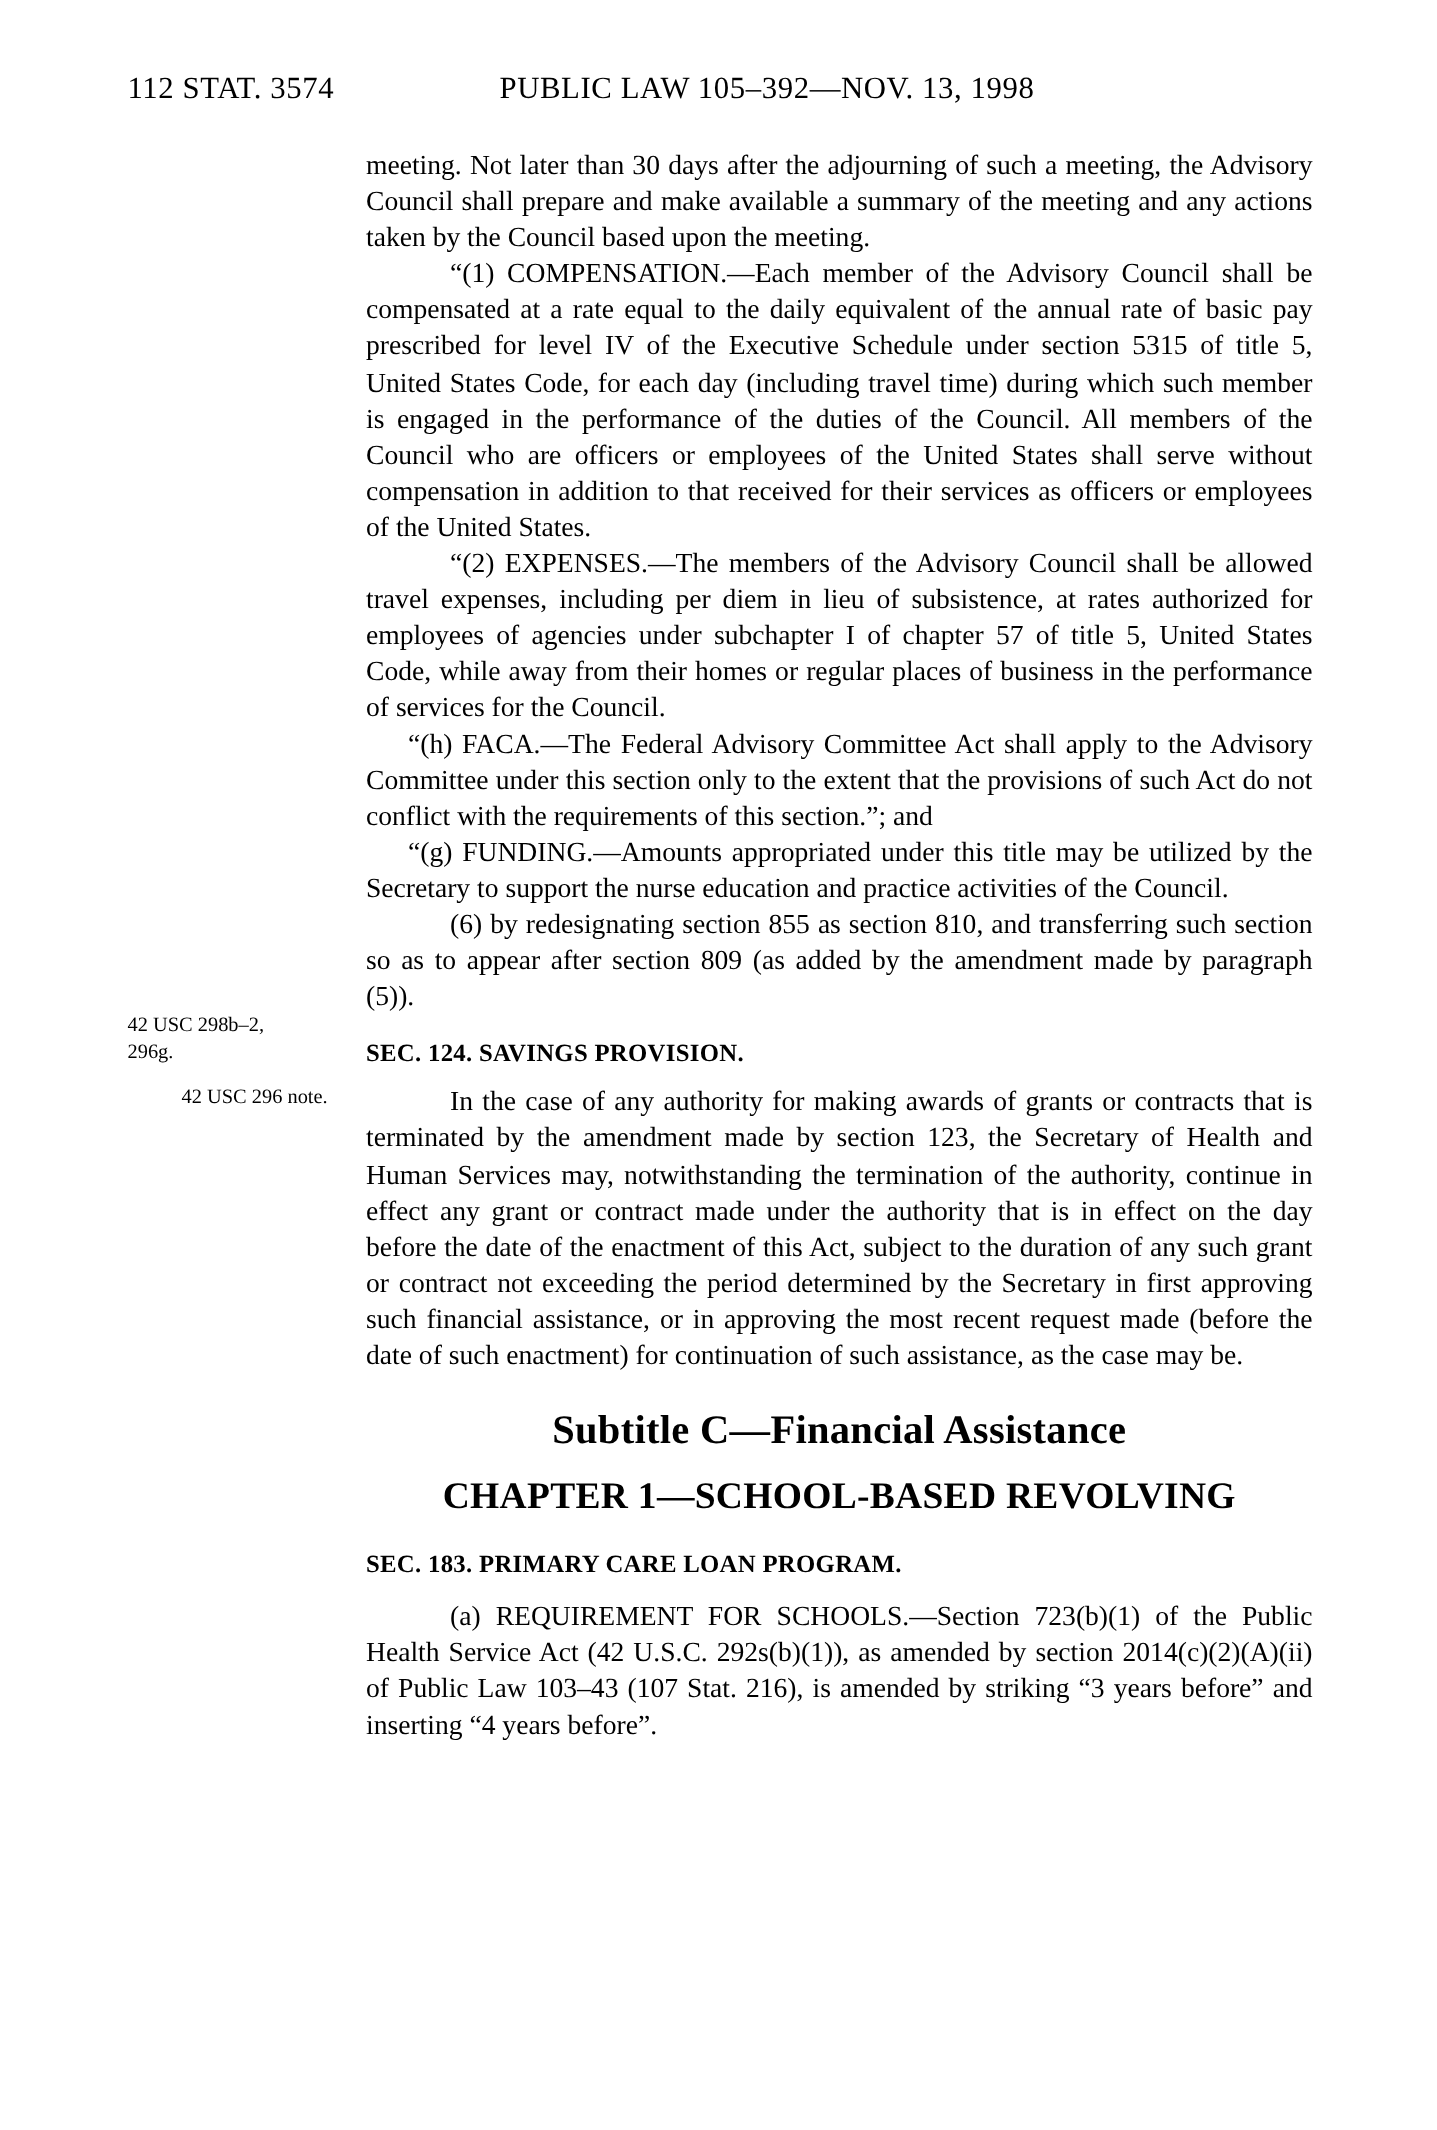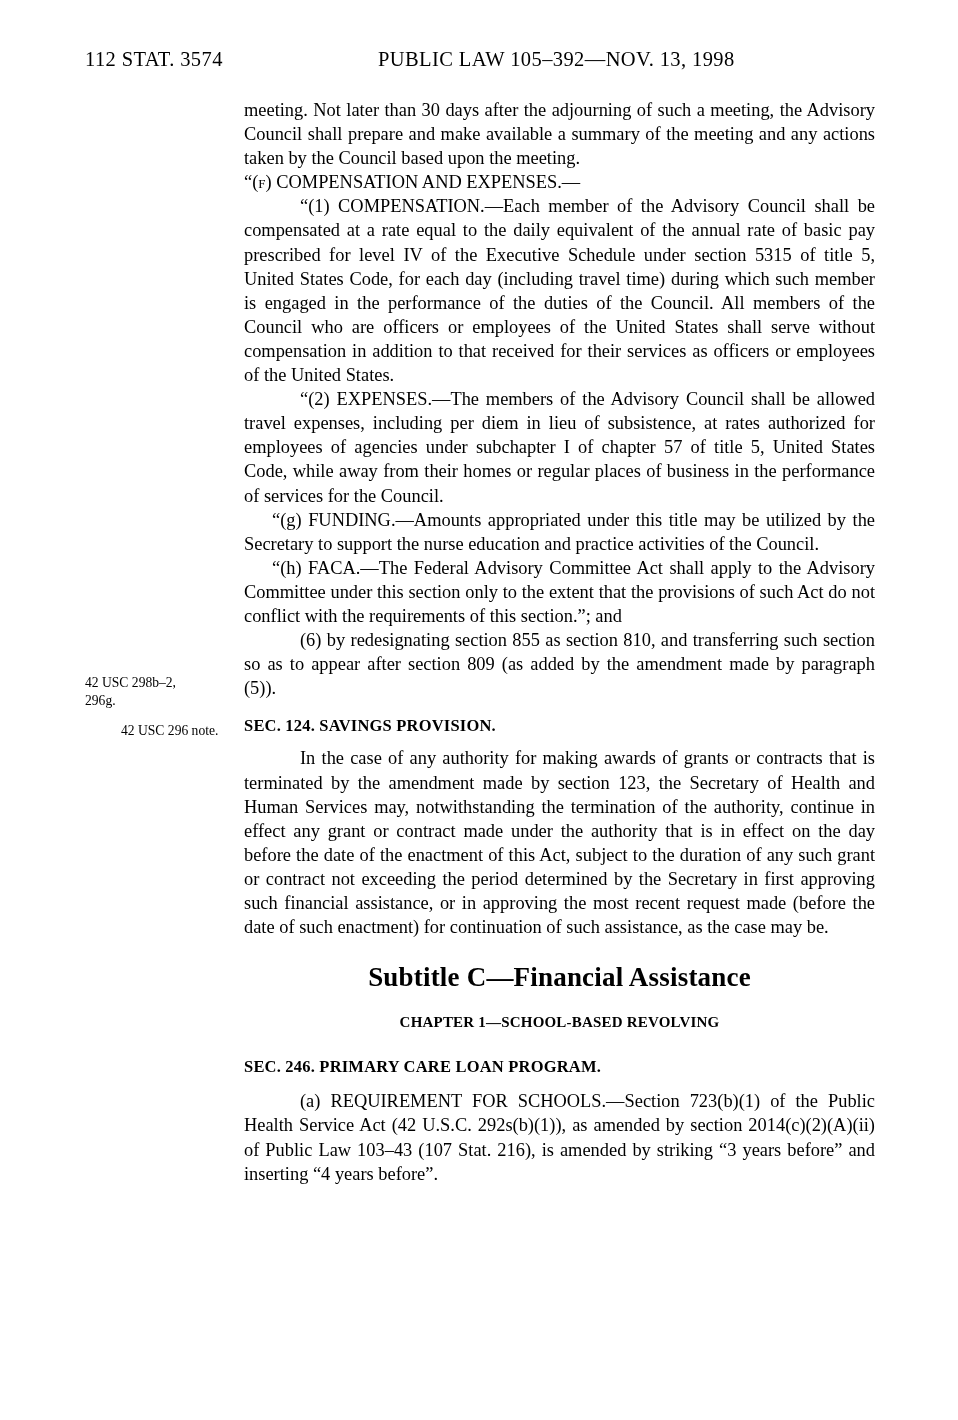--- a/index.html
+++ b/index.html
@@ -34,21 +34,20 @@
     position: absolute;
     left: 0;
     top: 0;
     white-space: nowrap;
   }
   .runhead-center {
     position: absolute;
     left: 248px;
     top: 0;
     white-space: nowrap;
-    margin-left: 45px;
   }
 
   
   .col {
     position: absolute;
     left: 244px;
     top: 98px;
     width: 631px;
     font-size: 18.4px;
     line-height: 24.1px;
@@ -85,21 +84,21 @@
 
   .subtitle {
     text-align: center;
     font-weight: bold;
     font-size: 27px;
     letter-spacing: 0.2px;
   }
   .chapter {
     text-align: center;
     font-weight: bold;
-    font-size: 15px;
+    font-size: 25px;
     line-height: 30px;
     letter-spacing: 0.2px;
   }
   .spacer-18 { height: 18px; }
   .spacer-10 { height: 10px; }
   .spacer-26 { height: 26px; }
   .spacer-14 { height: 14px; }
   .spacer-8 { height: 8px; }
 </style>
 </head>
@@ -113,29 +112,28 @@
   </div>
 
   <div class="marginnote mn1" style="white-space: pre-line;">42 USC 298b–2,
 296g.</div>
   <div class="marginnote mn2">42 USC 296 note.</div>
 
   <div class="col">
 
     <p class="ind-none">meeting. Not later than 30 days after the adjourning of such a meeting, the Advisory Council shall prepare and make available a summary of the meeting and any actions taken by the Council based upon the meeting.</p>
 
-    <p class="ind-none sc">“(f) COMPENSATION AND EXPENSES.—</p>
 
     <p class="ind-2">“(1) COMPENSATION.—Each member of the Advisory Council shall be compensated at a rate equal to the daily equivalent of the annual rate of basic pay prescribed for level IV of the Executive Schedule under section 5315 of title 5, United States Code, for each day (including travel time) during which such member is engaged in the performance of the duties of the Council. All members of the Council who are officers or employees of the United States shall serve without compensation in addition to that received for their services as officers or employees of the United States.</p>
 
     <p class="ind-2">“(2) EXPENSES.—The members of the Advisory Council shall be allowed travel expenses, including per diem in lieu of subsistence, at rates authorized for employees of agencies under subchapter I of chapter 57 of title 5, United States Code, while away from their homes or regular places of business in the performance of services for the Council.</p>
 
+    <p class="ind-1">“(h) FACA.—The Federal Advisory Committee Act shall apply to the Advisory Committee under this section only to the extent that the provisions of such Act do not conflict with the requirements of this section.”; and</p>
+
     <p class="ind-1">“(g) FUNDING.—Amounts appropriated under this title may be utilized by the Secretary to support the nurse education and practice activities of the Council.</p>
-
-    <p class="ind-1">“(h) FACA.—The Federal Advisory Committee Act shall apply to the Advisory Committee under this section only to the extent that the provisions of such Act do not conflict with the requirements of this section.”; and</p>
 
     <p class="ind-2">(6) by redesignating section 855 as section 810, and transferring such section so as to appear after section 809 (as added by the amendment made by paragraph (5)).</p>
 
     <div class="spacer-14"></div>
 
     <p class="sec-head ind-none">SEC. 124. SAVINGS PROVISION.</p>
 
     <div class="spacer-8"></div>
 
     <p class="ind-2">In the case of any authority for making awards of grants or contracts that is terminated by the amendment made by section 123, the Secretary of Health and Human Services may, notwithstanding the termination of the authority, continue in effect any grant or contract made under the authority that is in effect on the day before the date of the enactment of this Act, subject to the duration of any such grant or contract not exceeding the period determined by the Secretary in first approving such financial assistance, or in approving the most recent request made (before the date of such enactment) for continuation of such assistance, as the case may be.</p>
@@ -143,20 +141,20 @@
     <div class="spacer-26"></div>
 
     <p class="subtitle">Subtitle C—Financial Assistance</p>
 
     <div class="spacer-18"></div>
 
     <p class="chapter">CHAPTER 1—SCHOOL-BASED REVOLVING</p>
 
     <div class="spacer-18"></div>
 
-    <p class="sec-head ind-none">SEC. 246. PRIMARY CARE LOAN PROGRAM.</p>
+    <p class="sec-head ind-none">SEC. 183. PRIMARY CARE LOAN PROGRAM.</p>
 
     <div class="spacer-10"></div>
 
     <p class="ind-2">(a) REQUIREMENT FOR SCHOOLS.—Section 723(b)(1) of the Public Health Service Act (42 U.S.C. 292s(b)(1)), as amended by section 2014(c)(2)(A)(ii) of Public Law 103–43 (107 Stat. 216), is amended by striking “3 years before” and inserting “4 years before”.</p>
 
   </div>
 </div>
 
 </body></html>

